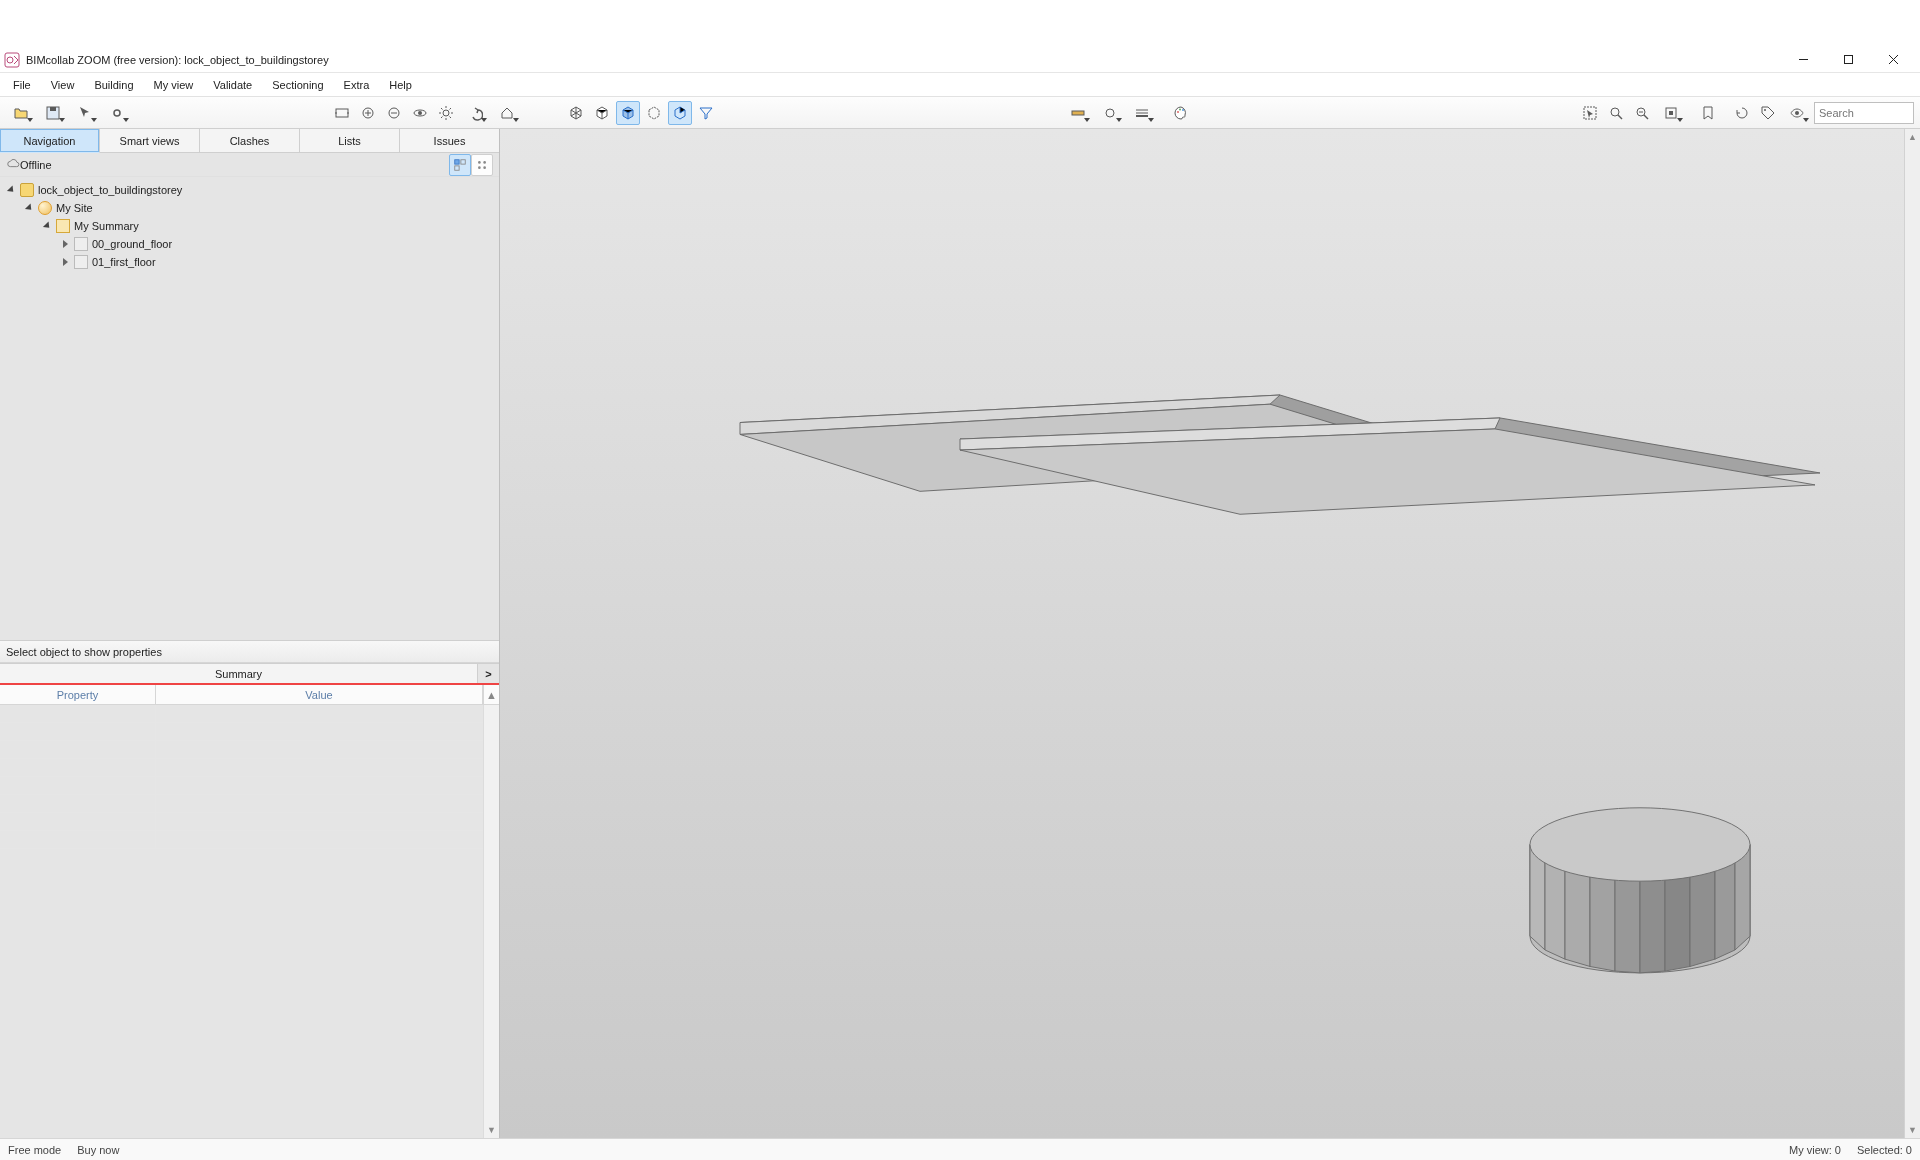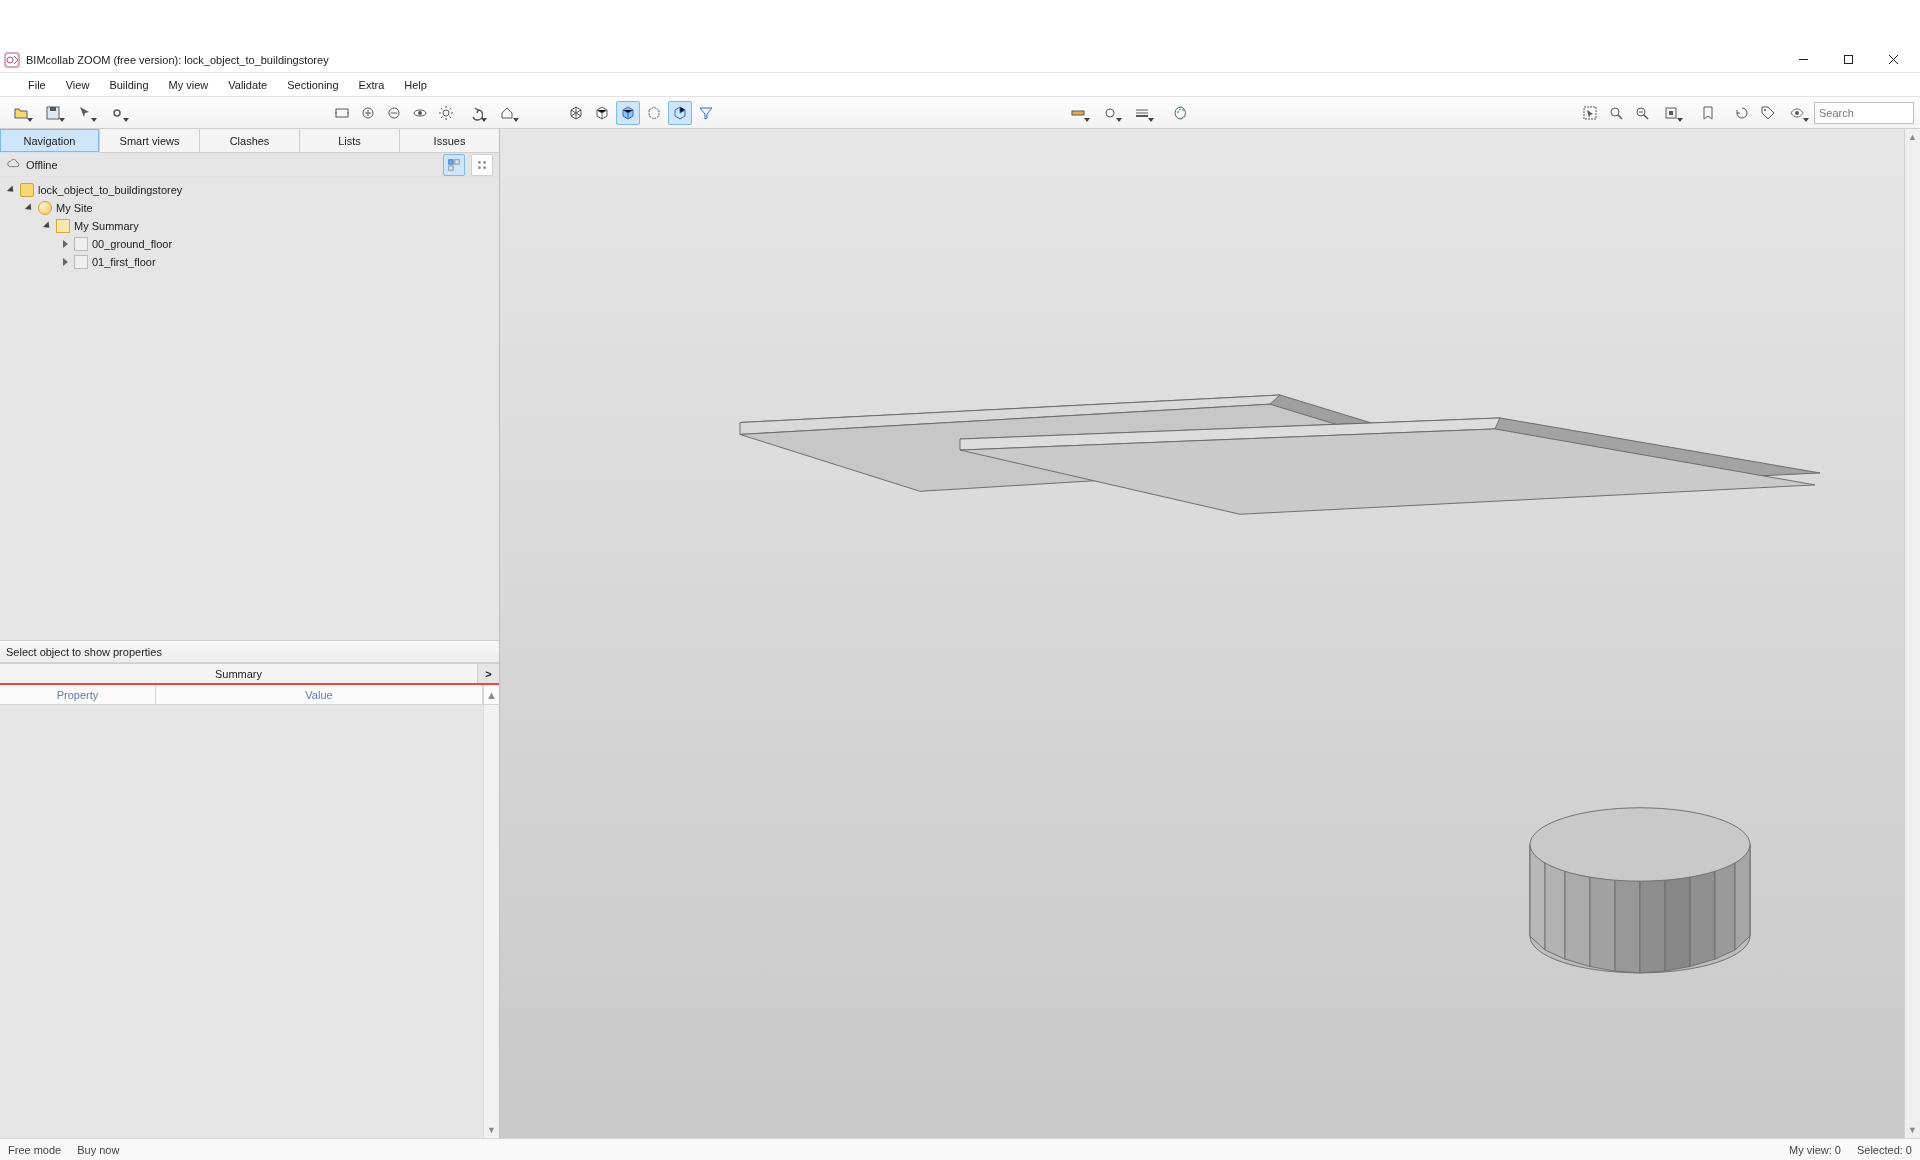--- a/index.html
+++ b/index.html
@@ -8,21 +8,21 @@
 
   
   .titlebar { display: flex; align-items: center; height: 26px; padding: 0 4px; background: #fff; border-bottom: 1px solid #e6e6e6; margin-top: 47px; }
   .titlebar .app-icon { width: 16px; height: 16px; margin-right: 6px; }
   .titlebar .title { flex: none; }
   .titlebar .spacer { flex: 1; }
   .win-btn { width: 45px; height: 26px; display: flex; align-items: center; justify-content: center; }
   .win-btn svg { width: 11px; height: 11px; stroke: #222; stroke-width: 1; fill: none; }
 
   
-  .menubar { display: flex; align-items: center; height: 23px; padding: 0 3px; background: #fff; gap: 0; margin-left: 15px; }
+  .menubar { display: flex; align-items: center; height: 23px; padding: 0 3px; background: #fff; gap: 0; }
   .menubar .menu-item { padding: 3px 10px; cursor: default; }
 
   
   .toolbar { display: flex; align-items: center; height: 33px; padding: 0 6px; background: linear-gradient(#fdfdfd,#f3f3f3); border-top: 1px solid #e2e2e2; border-bottom: 1px solid #cfcfcf; gap: 14px; }
   .toolbar .group { display: flex; align-items: center; gap: 2px; }
   .toolbar .flexgap { flex: 1; }
   .tb-btn { width: 24px; height: 24px; display: flex; align-items: center; justify-content: center; border: 1px solid transparent; border-radius: 2px; position: relative; }
   .tb-btn.pressed { background: #cfe6fa; border-color: #7fb8ea; }
   .tb-btn.dd { width: 30px; }
   .tb-btn .caret { position: absolute; right: 2px; bottom: 2px; width:0;height:0;border-left:3px solid transparent;border-right:3px solid transparent;border-top:4px solid #444; }
@@ -33,21 +33,21 @@
   .content { display: flex; flex: 1; min-height: 0; }
   .side { width: 500px; display: flex; flex-direction: column; border-right: 1px solid #bfbfbf; background: #e5e5e5; }
 
   
   .side-tabs { display: flex; height: 24px; background: #f4f4f4; border-bottom: 1px solid #cfcfcf; }
   .side-tab { flex: 1; display: flex; align-items: center; justify-content: center; border-right: 1px solid #cfcfcf; cursor: default; font-size: 11px; }
   .side-tab:last-child { border-right: none; }
   .side-tab.active { background: #cfe6fa; border-bottom: 1px solid #cfe6fa; margin-bottom: -1px; position: relative; box-shadow: inset 0 0 0 1px #7fb8ea; }
 
   
-  .side-status { display: flex; align-items: center; height: 24px; padding: 0 6px; border-bottom: 1px solid #e0e0e0; gap: 6px; }
+  .side-status { display: flex; align-items: center; height: 24px; padding: 0 6px; border-bottom: 1px solid #e0e0e0; }
   .side-status .status-text { flex: 1; }
   .mini-btn { width: 22px; height: 22px; display: flex; align-items: center; justify-content: center; border: 1px solid #cfcfcf; border-radius: 2px; background: #fdfdfd; }
   .mini-btn.active { background: #cfe6fa; border-color: #7fb8ea; }
 
   
   .tree { flex: 1; overflow: auto; padding: 4px 2px; }
   .tree-row { display: flex; align-items: center; height: 18px; gap: 4px; cursor: default; white-space: nowrap; }
   .tw { width: 10px; height: 10px; display: inline-flex; align-items: center; justify-content: center; }
   .tw::before { content: ""; width:0;height:0;border-top:4px solid transparent;border-bottom:4px solid transparent;border-left:5px solid #666; display:block; }
   .tw.open::before { transform: rotate(45deg); border-left-color: #444; }

